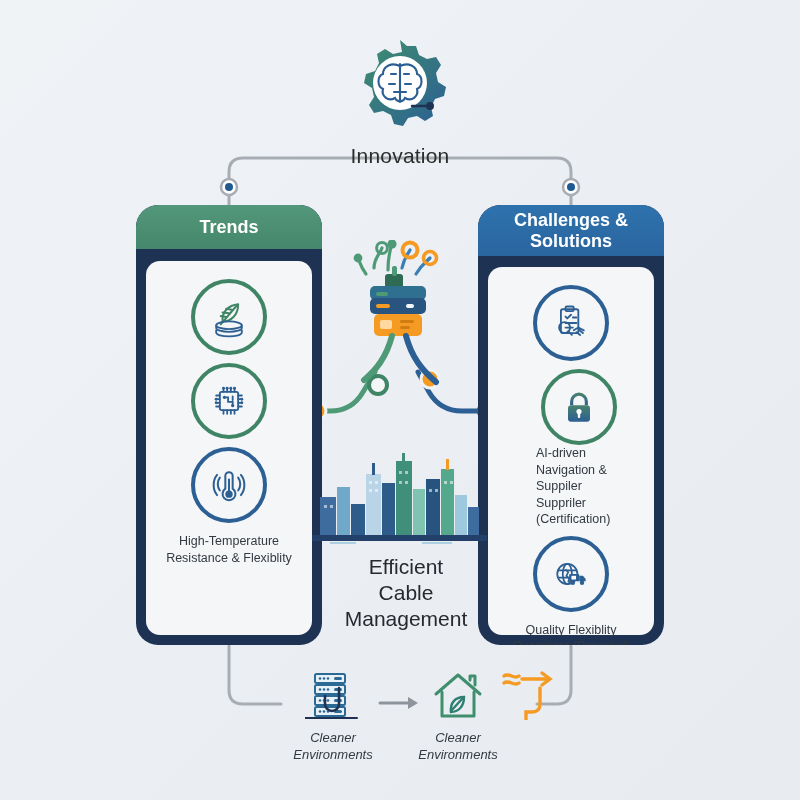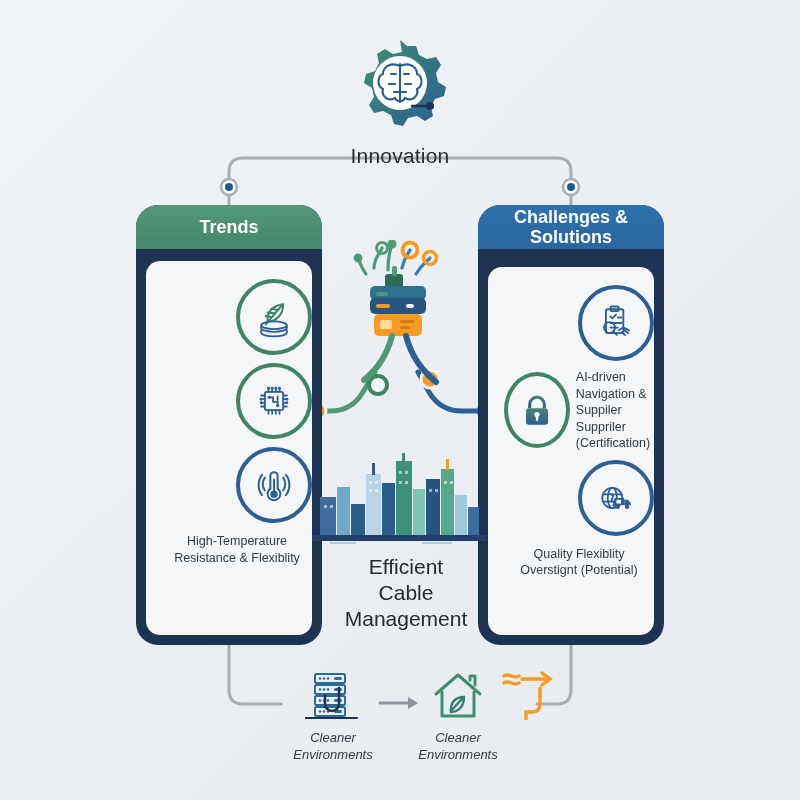--- a/index.html
+++ b/index.html
@@ -43,52 +43,52 @@
     height: 44px;
     display: flex; align-items: center; justify-content: center;
     text-align: center;
     color: #ffffff;
     font-size: 18px; font-weight: bold;
     line-height: 1.12;
     border-radius: 22px 22px 0 0;
   }
   .pillar.left  .pillar-head { background: linear-gradient(180deg,#53987a 0%,#45866c 100%); }
   .pillar.right .pillar-head { background: linear-gradient(180deg,#2e72ad 0%,#2a65a0 100%); }
-  .pillar.right .pillar-head { height: 44px; }
+  .pillar.right .pillar-head { height: 51px; }
 
   .pillar-body {
     position: absolute; left: 10px; right: 10px; top: 56px; bottom: 10px;
     background: #f4f6f8;
     border-radius: 14px;
     padding-top: 10px;
   }
   .pillar.right .pillar-body { top: 62px; }
 
   .item {
     position: relative;
-    display: flex; flex-direction: column; align-items: flex-end;
+    display: flex; flex-direction: column; align-items: center;
     margin-top: 8px;
   }
   .ring {
     width: 76px; height: 76px; border-radius: 50%;
     border: 4px solid #3f8565;
     background: #f4f6f8;
     display: flex; align-items: center; justify-content: center;
   }
   .ring.blue { border-color: #2c5f93; }
   .ring svg { width: 44px; height: 44px; }
 
   .item-label {
     margin-top: 10px;
     font-size: 12.5px; line-height: 1.32;
     color: #333a42; text-align: center;
     width: 150px;
   }
   
-  .item.side { flex-direction: row; align-items: center; justify-content: flex-start; padding-left: 16px; }
+  .item.side { flex-direction: column; align-items: center; justify-content: flex-start; padding-left: 16px; }
   .item.side .item-label {
     margin-top: 0; margin-left: 6px;
     width: 92px; text-align: left;
     font-size: 12.5px;
   }
 
   
   .center {
     position: absolute; left: 330px; top: 240px;
     width: 140px; text-align: center;

